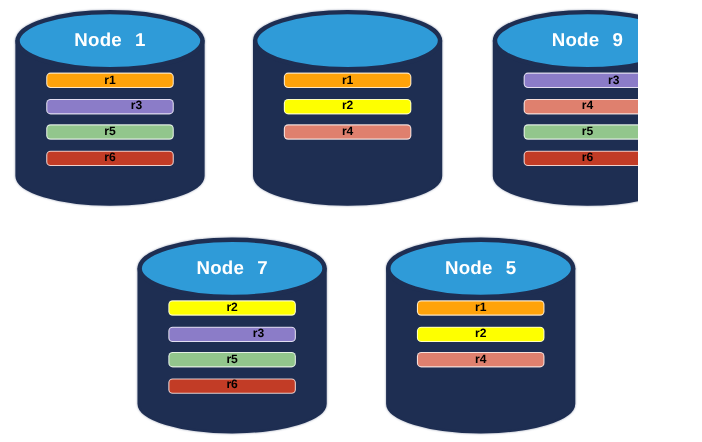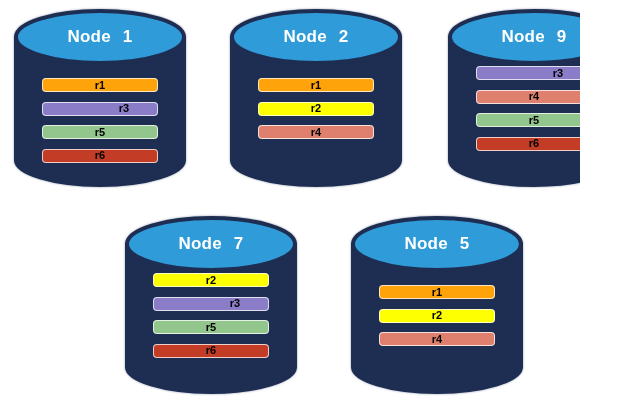--- a/index.html
+++ b/index.html
@@ -34,21 +34,21 @@
     display: flex; flex-direction: column; gap: 9.5px;
   }
   .bar {
     height: 14px; box-sizing: border-box;
     border-radius: 4px;
     border: 1px solid rgba(255,255,255,0.75);
     display: flex; align-items: center; justify-content: center;
     font-size: 11px; font-weight: bold; line-height: 1;
     color: var(--bar-text, #000000);
   }
-  .bar-r1 { background: var(--replica-r1); margin-top: 12px; }
+  .bar-r1 { background: var(--replica-r1); }
   .bar-r2 { background: var(--replica-r2); }
   .bar-r3 { background: var(--replica-r3); padding-left: 48px; }
   .bar-r4 { background: var(--replica-r4); }
   .bar-r5 { background: var(--replica-r5); }
   .bar-r6 { background: var(--replica-r6); }
   .cyl-body { fill: var(--cylinder-body); stroke: var(--cylinder-body); }
   .cyl-top  { fill: var(--cylinder-top);  stroke: var(--cylinder-body); }
 </style>
 </head>
 <body>
@@ -67,21 +67,20 @@
       <div class="bar bar-r5">r5</div>
       <div class="bar bar-r6">r6</div>
     </div>
   </div>
 
   <div class="node node-2">
     <svg viewBox="0 0 174 181" width="174" height="181">
       <path class="cyl-body" d="M2 29 L2 152 A85 26 0 0 0 172 152 L172 29 Z" stroke-width="2" stroke-linejoin="round"></path>
       <ellipse class="cyl-top" cx="87" cy="29" rx="84" ry="26" stroke-width="4"></ellipse>
     </svg>
-    <div class="node-title">Node 2</div>
     <div class="bars">
       <div class="bar bar-r1">r1</div>
       <div class="bar bar-r2">r2</div>
       <div class="bar bar-r4">r4</div>
     </div>
   </div>
 
   <div class="node node-3">
     <svg viewBox="0 0 174 181" width="174" height="181">
       <path class="cyl-body" d="M2 29 L2 152 A85 26 0 0 0 172 152 L172 29 Z" stroke-width="2" stroke-linejoin="round"></path>

